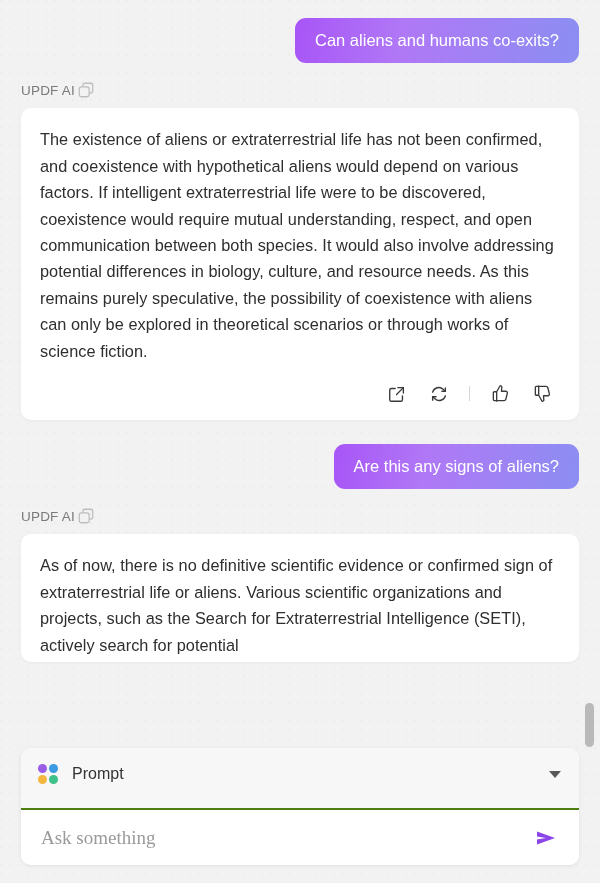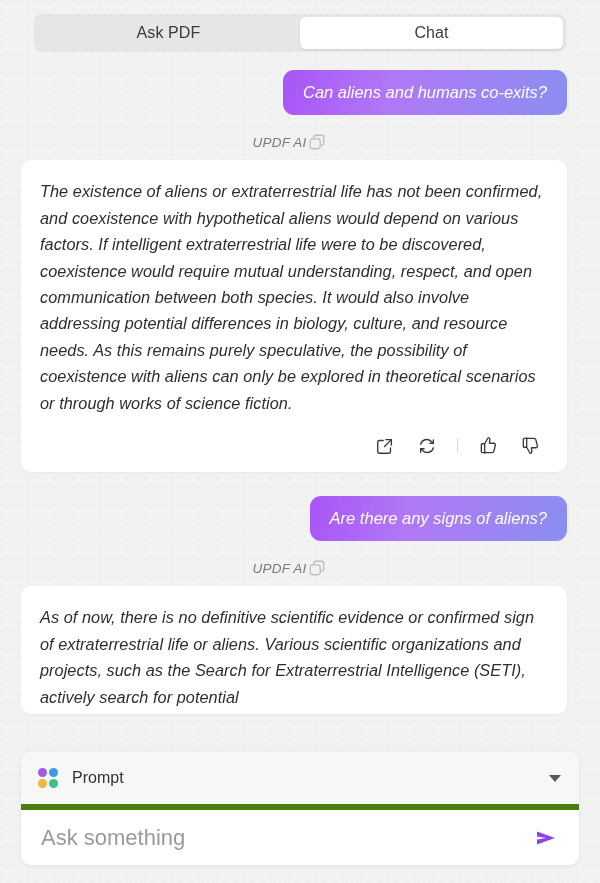--- a/index.html
+++ b/index.html
@@ -63,22 +63,21 @@
   .tab.active {
     background: #ffffff;
     box-shadow: 0 1px 2px rgba(0,0,0,0.10);
   }
 
   
   .conversation {
     flex: 1 1 auto;
     position: relative;
     overflow: hidden;
-    padding: 0 12px 0 0;
-    font-style: italic;
+    padding: 0 0 0 0;
   }
   .conv-inner {
     padding: 18px 21px 0 21px;
   }
 
   
   .user-row {
     display: flex;
     justify-content: flex-end;
     margin-bottom: 16px;
@@ -91,21 +90,21 @@
     padding: 12px 20px;
     border-radius: 11px;
     max-width: 340px;
     box-sizing: border-box;
   }
 
   
   .ai-head {
     display: flex;
     align-items: center;
-    justify-content: center;
+    justify-content: flex-start;
     padding: 0 7px 7px 0;
   }
   .ai-name {
     font-size: 13.5px;
     color: #7a7a7a;
     letter-spacing: 0.2px;
   }
   .copy-btn {
     width: 22px;
     height: 22px;
@@ -179,23 +178,23 @@
     margin: 0 21px 18px 21px;
     background: #ffffff;
     border-radius: 10px;
     box-shadow: 0 1px 4px rgba(0,0,0,0.07);
     overflow: hidden;
   }
   .prompt-row {
     display: flex;
     align-items: center;
     height: 52px;
-    padding: 0 18px 0 17px;
+    padding: 0 18px 8px 17px;
     background: #f7f7f7;
-    border-bottom: 6px solid #4d7c0f;
+    border-bottom: 2px solid #4d7c0f;
     cursor: pointer;
   }
   .dots-icon {
     width: 20px;
     height: 20px;
     display: grid;
     grid-template-columns: 9px 9px;
     grid-template-rows: 9px 9px;
     gap: 2px;
     flex: 0 0 auto;
@@ -218,22 +217,22 @@
     display: flex;
     align-items: center;
     height: 55px;
     padding: 0 16px 0 18px;
     background: #ffffff;
   }
   .ask-input {
     flex: 1 1 auto;
     border: none;
     outline: none;
-    font-size: 22px;
-    font-family: Liberation Sans, sans-serif;
+    font-size: 19px;
+    font-family: Liberation Serif, serif;
     color: #701a75;
     background: transparent;
   }
   .ask-input::placeholder { color: #9a9a9a; }
   .send-btn {
     width: 34px;
     height: 30px;
     display: flex;
     align-items: center;
     justify-content: center;
@@ -241,30 +240,20 @@
     flex: 0 0 auto;
   }
 </style>
 </head>
 <body>
 
 <div class="bg-texture"></div>
 
 <div class="app">
 
-  <div class="tabbar-wrap">
-    <div class="tabbar">
-      <div class="tab">
-        <span>Ask PDF</span>
-      </div>
-      <div class="tab active">
-        <span>Chat</span>
-      </div>
-    </div>
-  </div>
 
   <div class="conversation">
     <div class="conv-inner">
 
       <div class="user-row">
         <div class="user-bubble">Can aliens and humans co-exits?</div>
       </div>
 
       <div>
         <div class="ai-head">
@@ -305,21 +294,21 @@
               <svg width="21" height="21" viewBox="0 0 22 22" fill="none">
                 <path d="M7 3v9.8l3.4 6.1c.9.5 2-.1 2-1.2L12 13.4h4.6c1.1 0 1.9-1 1.6-2l-1.6-6.4C16.4 4.1 15.6 3.5 14.7 3.5H7z" stroke="#3a3a3a" stroke-width="1.4" stroke-linejoin="round"></path>
                 <path d="M7 12.8H4.6c-.6 0-1.1-.5-1.1-1.1V4.6c0-.6.5-1.1 1.1-1.1H7" stroke="#3a3a3a" stroke-width="1.4" stroke-linejoin="round"></path>
               </svg>
             </span>
           </div>
         </div>
       </div>
 
       <div class="user-row">
-        <div class="user-bubble">Are there any signs of aliens?</div>
+        <div class="user-bubble">Are this any signs of aliens?</div>
       </div>
 
       <div>
         <div class="ai-head">
           <span class="ai-name">UPDF AI</span>
           <span class="copy-btn">
             <svg width="18" height="18" viewBox="0 0 20 20" fill="none">
               <rect x="6.5" y="2.5" width="11" height="11" rx="2.4" stroke="#bdbdbd" stroke-width="1.4"></rect>
               <rect x="2.5" y="6.5" width="11" height="11" rx="2.4" stroke="#bdbdbd" stroke-width="1.4" fill="#f2f2f2"></rect>
             </svg>

